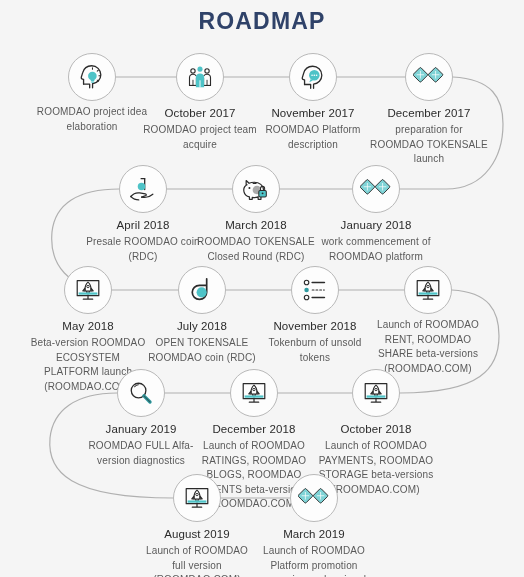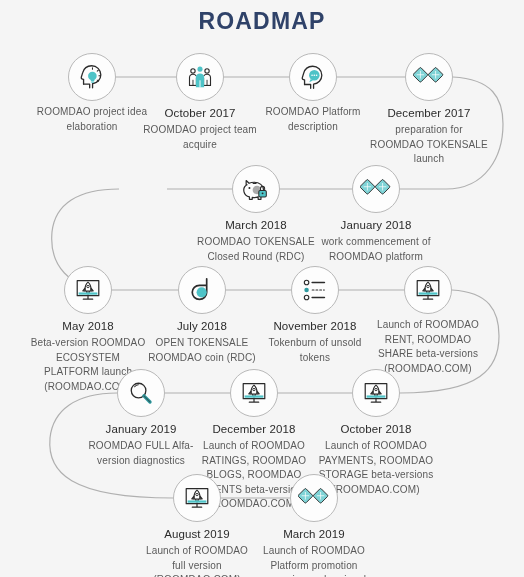--- a/index.html
+++ b/index.html
@@ -166,20 +166,21 @@
           <circle cx="17.4" cy="14.2" r="5.6" fill="#4ec3c7"></circle>
           <path d="M13.6 18 L12 21.6 L15.8 19.6 Z" fill="#4ec3c7"></path>
           <g fill="#ffffff">
             <circle cx="15" cy="14.2" r="0.85"></circle>
             <circle cx="17.4" cy="14.2" r="0.85"></circle>
             <circle cx="19.8" cy="14.2" r="0.85"></circle>
           </g>
         </svg>
       </span>
     </div>
+    <div class="node-date">November 2017</div>
     <div class="node-desc">ROOMDAO Platform description</div>
   </div>
 
   <div class="node" style="left:429px; top:47px;">
     <div class="node-circle">
       <span>
         <svg width="32" height="22" viewBox="0 0 40 26">
           <g stroke="#2b2b2b" stroke-width="1.1" stroke-linejoin="round">
             <rect x="2.5" y="3.5" width="13.5" height="13.5" rx="1.4" transform="rotate(45 9.25 10.25)" fill="#7fd3d6"></rect>
             <rect x="21.5" y="3.5" width="13.5" height="13.5" rx="1.4" transform="rotate(45 28.25 10.25)" fill="#7fd3d6"></rect>
@@ -190,20 +191,36 @@
             <path d="M23.6 10.2 L32.9 10.2"></path>
             <path d="M28.25 5.5 L28.25 14.9"></path>
           </g>
         </svg>
       </span>
     </div>
     <div class="node-date">December 2017</div>
     <div class="node-desc">preparation for ROOMDAO TOKENSALE launch</div>
   </div>
 
+  <div class="node" style="left:143px; top:159px;">
+    <div class="node-circle">
+      <span>
+        <svg width="30" height="30" viewBox="0 0 32 32">
+          <path d="M17.8 5 L17.8 16.5" stroke="#2b2b2b" stroke-width="1.4" stroke-linecap="round" fill="none"></path>
+          <circle cx="14.4" cy="13.4" r="4" fill="#4ec3c7"></circle>
+          <path d="M14 5 L17.8 5" stroke="#2b2b2b" stroke-width="1.4" stroke-linecap="round" fill="none"></path>
+          <path d="M3 24 C6 20.5 9 19.6 12.5 20.2 L18.5 21.2 C19.6 21.4 19.9 22.6 18.9 23.1 L14.5 24.6" fill="none" stroke="#2b2b2b" stroke-width="1.3" stroke-linecap="round" stroke-linejoin="round"></path>
+          <path d="M14.5 24.6 C19 25.8 22.5 25 26.5 21.6" fill="none" stroke="#2b2b2b" stroke-width="1.3" stroke-linecap="round"></path>
+          <path d="M3 24 C5.5 26.5 8 27.6 11.5 27.6" fill="none" stroke="#2b2b2b" stroke-width="1.3" stroke-linecap="round"></path>
+        </svg>
+      </span>
+    </div>
+    <div class="node-date">April 2018</div>
+    <div class="node-desc">Presale ROOMDAO coin (RDC)</div>
+  </div>
 
   <div class="node" style="left:256px; top:159px;">
     <div class="node-circle">
       <span>
         <svg width="30" height="30" viewBox="0 0 32 32">
           <path d="M6.5 11.5 C3.6 13 2.5 16 3.2 19 C3.8 21.6 6 23.6 9 24.4 L9 27 L12 27 L12 25 C14 25.2 16.5 25 18.3 24.2 L18.3 27 L21.3 27 L21.3 22.6 C23 21.2 24 19 24 16.8 C24 12.2 19.6 8.8 14 8.8 C12 8.8 10.2 9.2 8.6 9.9 L5.5 7 L5.5 12" fill="none" stroke="#2b2b2b" stroke-width="1.3" stroke-linecap="round" stroke-linejoin="round"></path>
           <circle cx="9" cy="15" r="1.1" fill="#2b2b2b"></circle>
           <path d="M13 10 L16 10" stroke="#2b2b2b" stroke-width="1.2" stroke-linecap="round"></path>
           <circle cx="17" cy="17" r="4.6" fill="#9a9a9a" opacity="0.85"></circle>
           <rect x="19" y="17.5" width="8" height="7" rx="1.4" fill="#4ec3c7" stroke="#2b2b2b" stroke-width="1.1"></rect>

